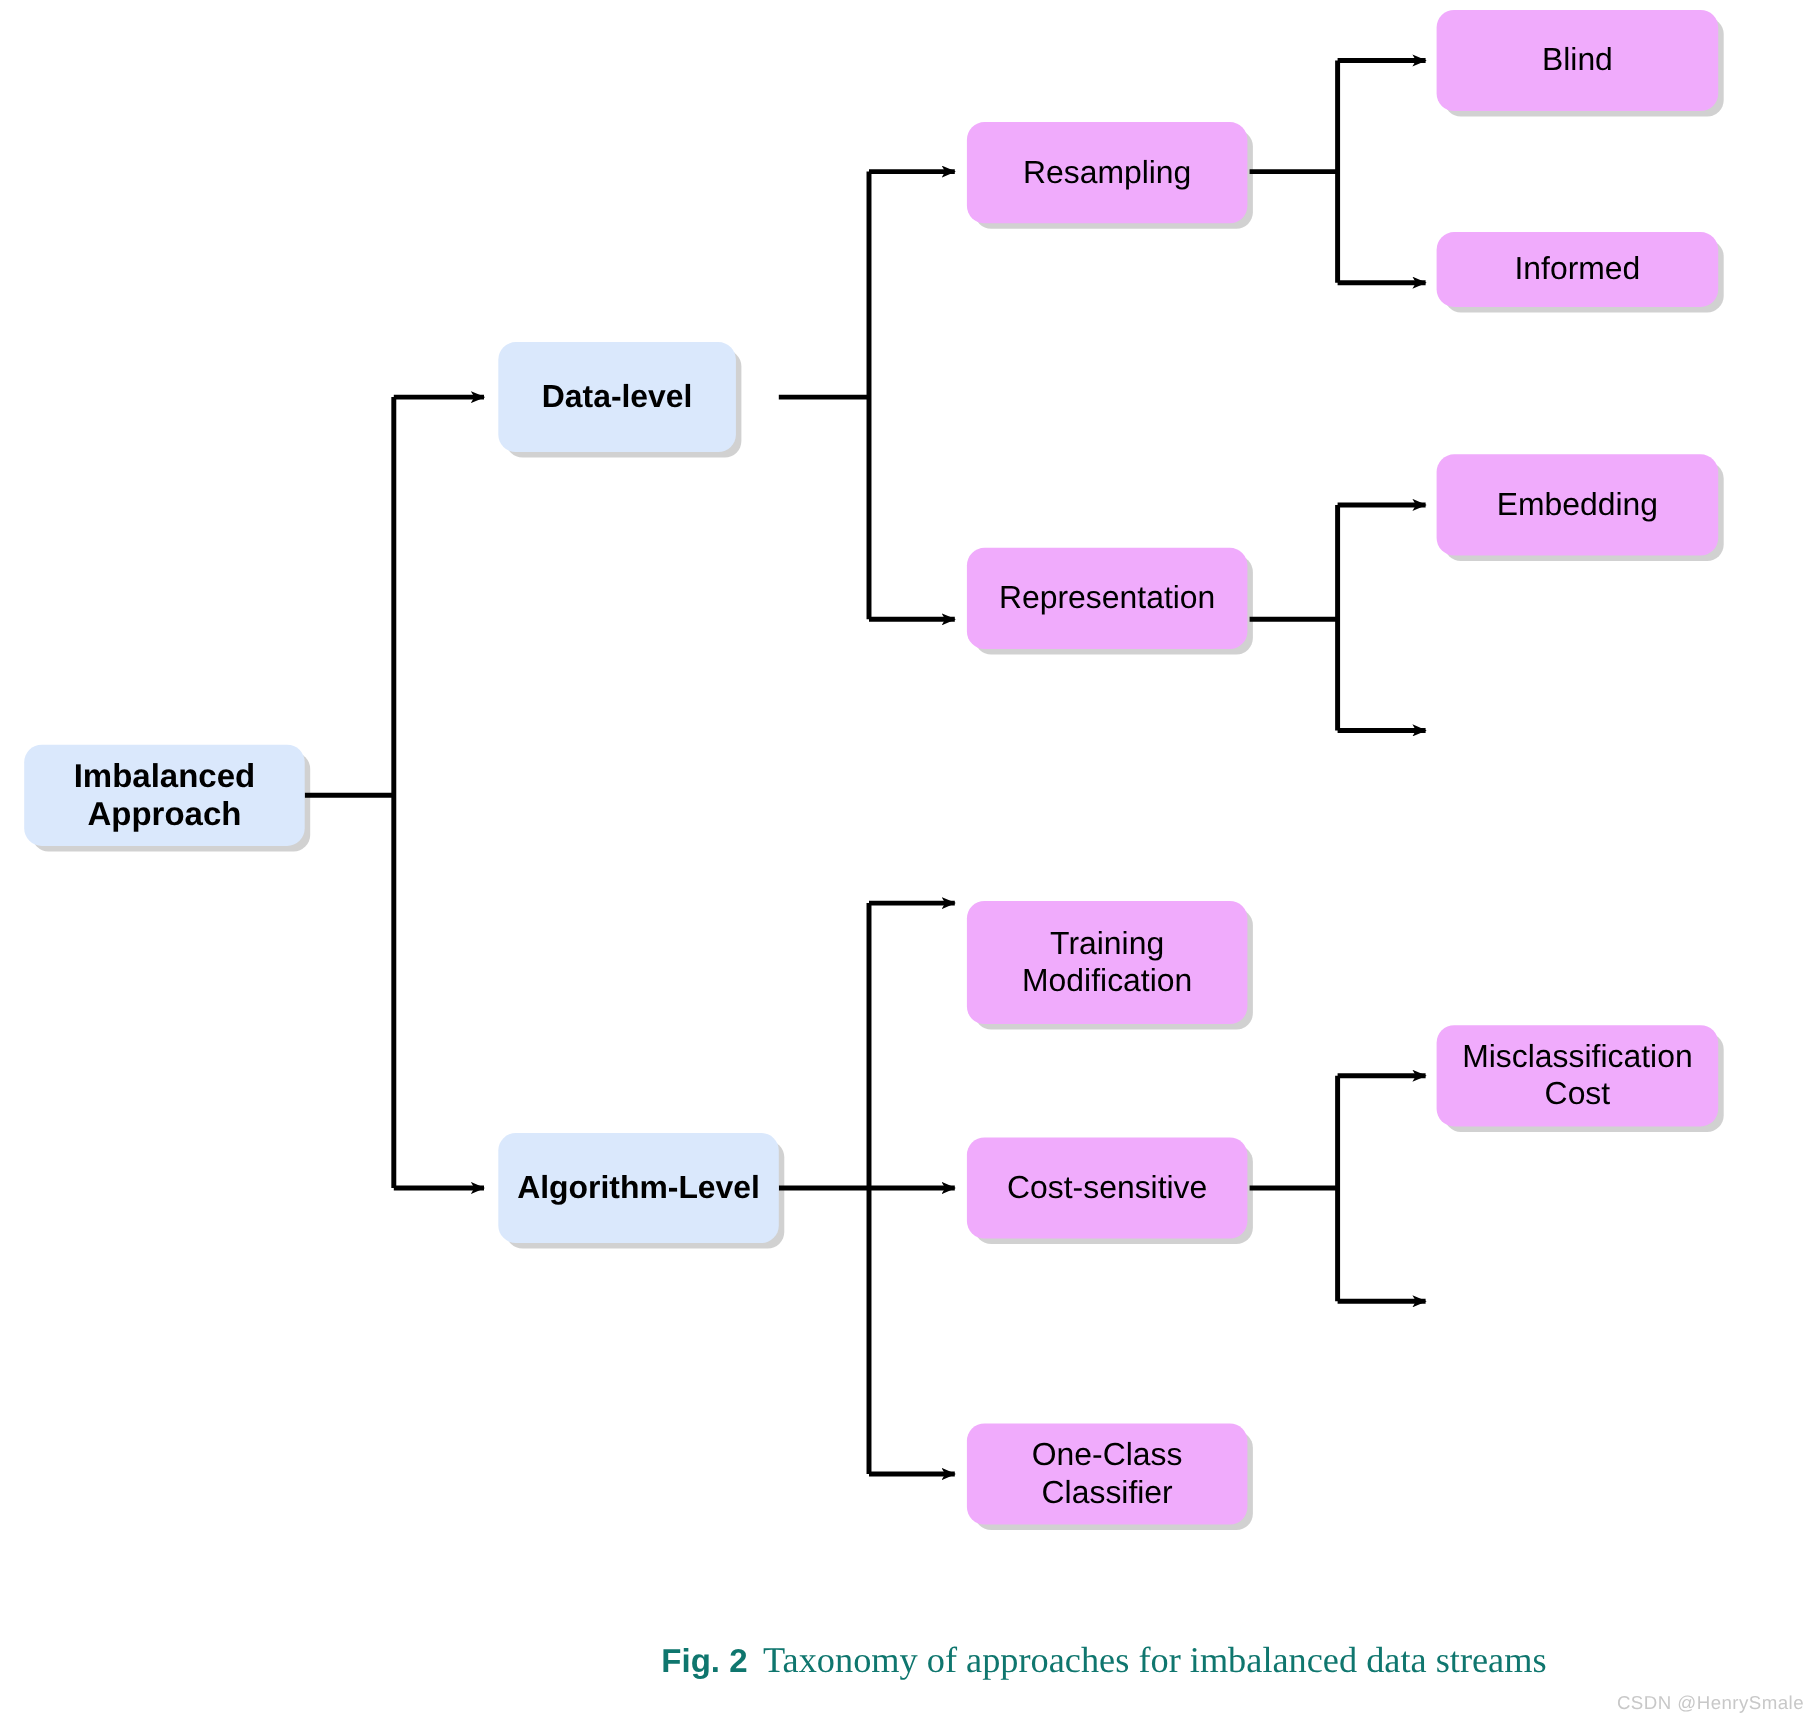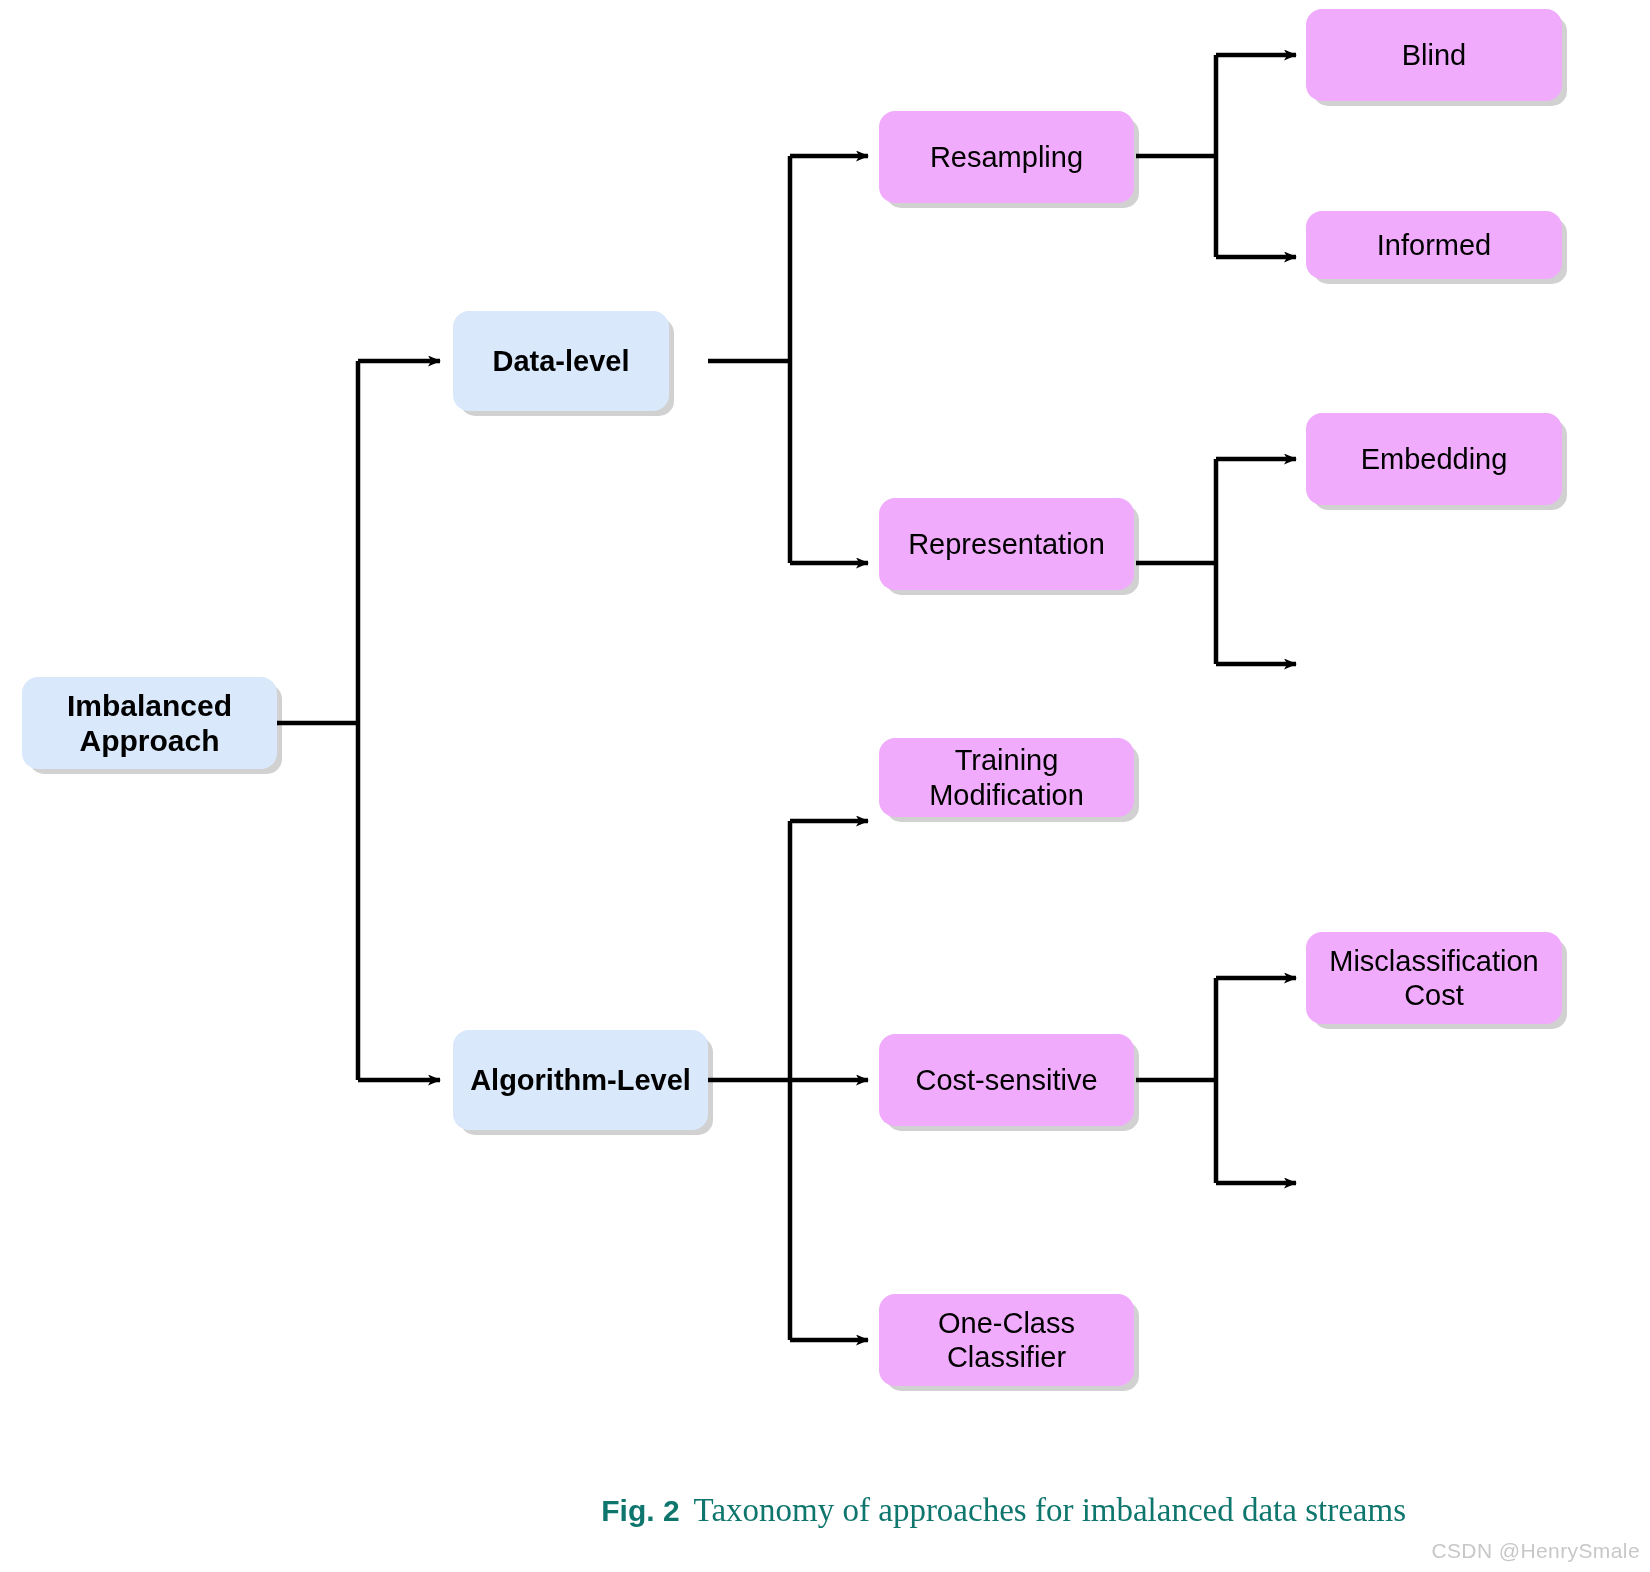--- a/index.html
+++ b/index.html
@@ -69,21 +69,21 @@
   .caption .captext {
     font-family: "Liberation Serif", serif;
     font-weight: normal;
     font-size: 33px;
     margin-left: 14px;
   }
   .watermark {
     position: absolute;
     right: 10px;
     top: 1539px;
-    font-size: 21px;
+    font-size: 17px;
     color: #c8c8c8;
     letter-spacing: 0.4px;
     white-space: nowrap;
   }
 </style>
 </head>
 <body>
 
 <div id="figure">
 
@@ -136,21 +136,21 @@
 Approach</div>
 
   <div class="node level2" style="left:453px; top:311px; width:216px; height:100px; font-size:29px;">Data-level</div>
 
   <div class="node level2" style="left:453px; top:1030px; width:255px; height:100px; font-size:29px;">Algorithm-Level</div>
 
   <div class="node level3" style="left:879px; top:111px; width:255px; height:92px; font-size:29px;">Resampling</div>
 
   <div class="node level3" style="left:879px; top:498px; width:255px; height:92px; font-size:29px;">Representation</div>
 
-  <div class="node level3" style="left:879px; top:738px; width:255px; height:79px; font-size:29px;">Training
+  <div class="node level3" style="left:879px; top:819px; width:255px; height:112px; font-size:29px;">Training
 Modification</div>
 
   <div class="node level3" style="left:879px; top:1034px; width:255px; height:92px; font-size:29px;">Cost-sensitive</div>
 
   <div class="node level3" style="left:879px; top:1294px; width:255px; height:92px; font-size:29px;">One-Class
 Classifier</div>
 
   <div class="node leaf" style="left:1306px; top:9px; width:256px; height:92px; font-size:29px;">Blind</div>
 
   <div class="node leaf" style="left:1306px; top:211px; width:256px; height:68px; font-size:29px;">Informed</div>

